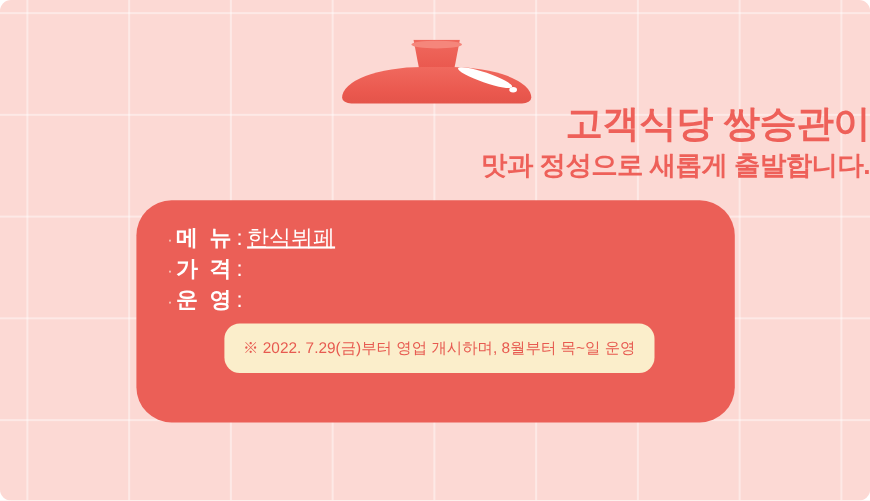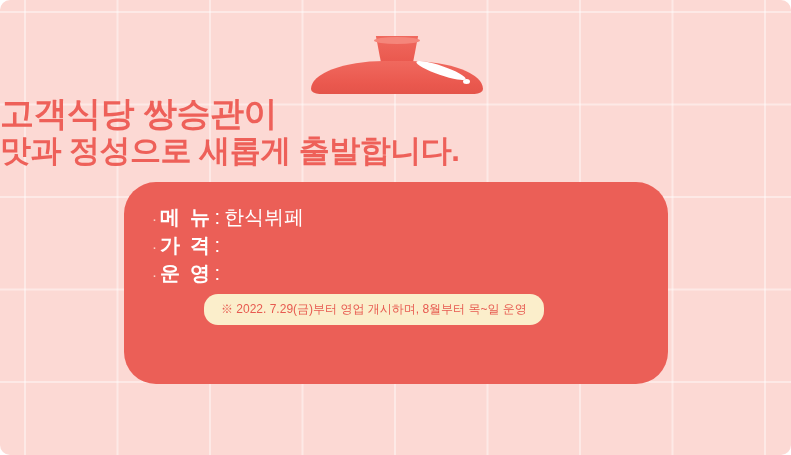--- a/index.html
+++ b/index.html
@@ -83,29 +83,29 @@
     background: #ffffff;
     border-radius: 50%;
   }
 
   
   .headline {
     position: absolute;
     left: 0;
     top: 94px;
     width: 791px;
-    text-align: left;
+    text-align: right;
     color: #ee6059;
     font-weight: bold;
     font-size: 34px;
     line-height: 38px;
     letter-spacing: -0.5px;
   }
   .headline .l2 {
-    font-size: 31px;
+    font-size: 24px;
   }
 
   
   .card {
     position: absolute;
     left: 124px;
     top: 182px;
     width: 544px;
     height: 202px;
     background: #eb5f57;
@@ -126,43 +126,43 @@
   }
   .bullet {
     color: #f8cfc3;
     font-size: 15px;
     line-height: 27px;
     margin-right: 3px;
   }
   .info-label {
     font-weight: bold;
     letter-spacing: 2.5px;
-    font-family: Liberation Serif, serif;
   }
   .info-sep {
     font-weight: normal;
     margin: 0 4px 0 2px;
   }
   .info-value {
     font-weight: normal;
+    text-decoration: underline;
   }
 
   
   .note-pill {
     position: absolute;
     left: 80px;
     top: 112px;
     height: 29px;
-    padding: 1px 17px;
+    padding: 8px 17px;
     background: #fbeecb;
     border-radius: 14px;
     display: flex;
     align-items: center;
     color: #e75a50;
-    font-size: 12px;
+    font-size: 14px;
     white-space: nowrap;
   }
 </style>
 </head>
 <body>
 
 <div class="banner">
 
   <div class="grid"></div>
 

